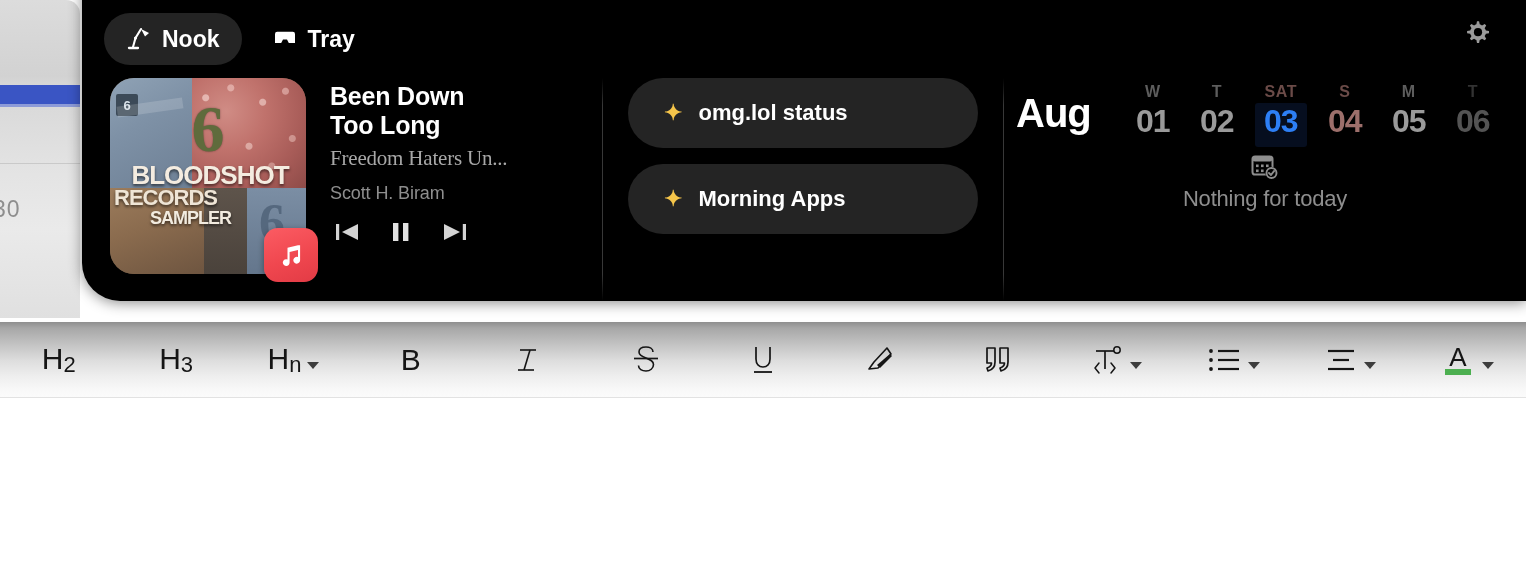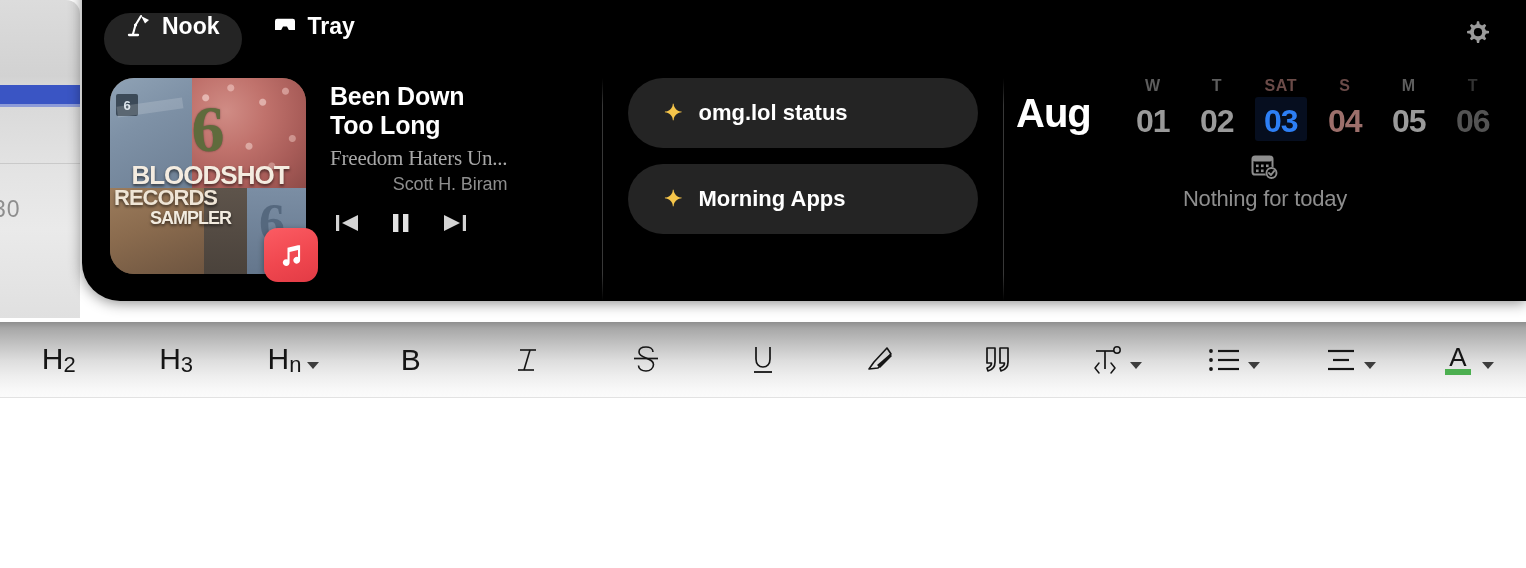--- a/index.html
+++ b/index.html
@@ -72,21 +72,21 @@
     overflow:hidden;
     box-shadow:0 2px 14px rgba(0,0,0,.45);
   }
 
   
   .notch-tabs{
     position:absolute; left:22px; top:53px; height:52px;
     display:flex; align-items:center; gap:8px;
   }
   .tab{
-    display:flex; align-items:flex-start; gap:10px;
+    display:flex; align-items:center; gap:10px;
     height:52px; padding:0 22px; border-radius:26px;
     color:#ffffff; font-size:23px; font-weight:700;
   }
   .tab.active{ background:#242424; }
   .tab .ticon{ display:flex; align-items:center; justify-content:center; width:26px; height:26px; }
 
   .gear-btn{
     position:absolute; right:32px; top:58px; width:34px; height:34px;
     display:flex; align-items:center; justify-content:center;
   }
@@ -158,21 +158,21 @@
     position:absolute; right:-12px; bottom:-8px; width:54px; height:54px;
     border-radius:14px;
     background:linear-gradient(160deg,#fb5c63 0%,#f0474f 55%,#e23b45 100%);
     display:flex; align-items:center; justify-content:center;
     box-shadow:0 2px 6px rgba(0,0,0,.4);
   }
 
   .track-col{ display:flex; flex-direction:column; padding-top:4px; }
   .track-title{ font-size:25px; font-weight:700; color:#ffffff; line-height:1.16; letter-spacing:-0.2px;}
   .track-album{ font-size:21px; font-weight:500; color:#a8a8a8; margin-top:6px; letter-spacing:-0.2px;font-family:Liberation Serif, serif;}
-  .track-artist{ font-size:18px; font-weight:400; color:#8e8e8e; margin-top:3px; letter-spacing:-0.1px;text-align:right;}
+  .track-artist{ font-size:18px; font-weight:400; color:#8e8e8e; margin-top:12px; letter-spacing:-0.1px;}
   .transport{ display:flex; align-items:center; gap:30px; margin-top:16px; padding-left:4px; }
   .tbtn{ display:flex; align-items:center; justify-content:center; }
 
   .divider{
     width:1px; align-self:stretch; margin:0 0;
     background:linear-gradient(180deg,rgba(255,255,255,0) 0%,rgba(255,255,255,.22) 12%,rgba(255,255,255,.22) 88%,rgba(255,255,255,0) 100%);
   }
 
   
   .shortcuts-col{
@@ -192,21 +192,21 @@
   .cal-month{
     font-size:40px; font-weight:700; color:#ffffff; letter-spacing:-1px;
     margin-right:30px; margin-bottom:4px;
   }
   .cal-days{ display:flex; align-items:flex-end; gap:0px; }
   .cal-day{
     width:64px; text-align:center; position:relative;
     display:flex; flex-direction:column; align-items:center;
   }
   .cal-dow{ font-size:16px; font-weight:700; letter-spacing:.5px; color:#5d5d5d; }
-  .cal-num{ font-size:32px; font-weight:600; color:#9a9a9a; letter-spacing:-1px; margin-top:8px; }
+  .cal-num{ font-size:32px; font-weight:600; color:#9a9a9a; letter-spacing:-1px; margin-top:2px; }
   .cal-day.weekend .cal-dow{ color:#6b4b48; }
   .cal-day.weekend .cal-num{ color:#9d6f6b; }
   .cal-day.today .cal-dow{ color:#6b4b48; }
   .cal-day.today .cal-num{ color:#2f87ff; font-weight:700; }
   .cal-day.today:before{
     content:""; position:absolute; left:6px; top:20px; width:52px; height:44px;
     background:rgba(40,90,190,.16); border-radius:3px;
   }
   .cal-day.faded{ opacity:.55; }
 

